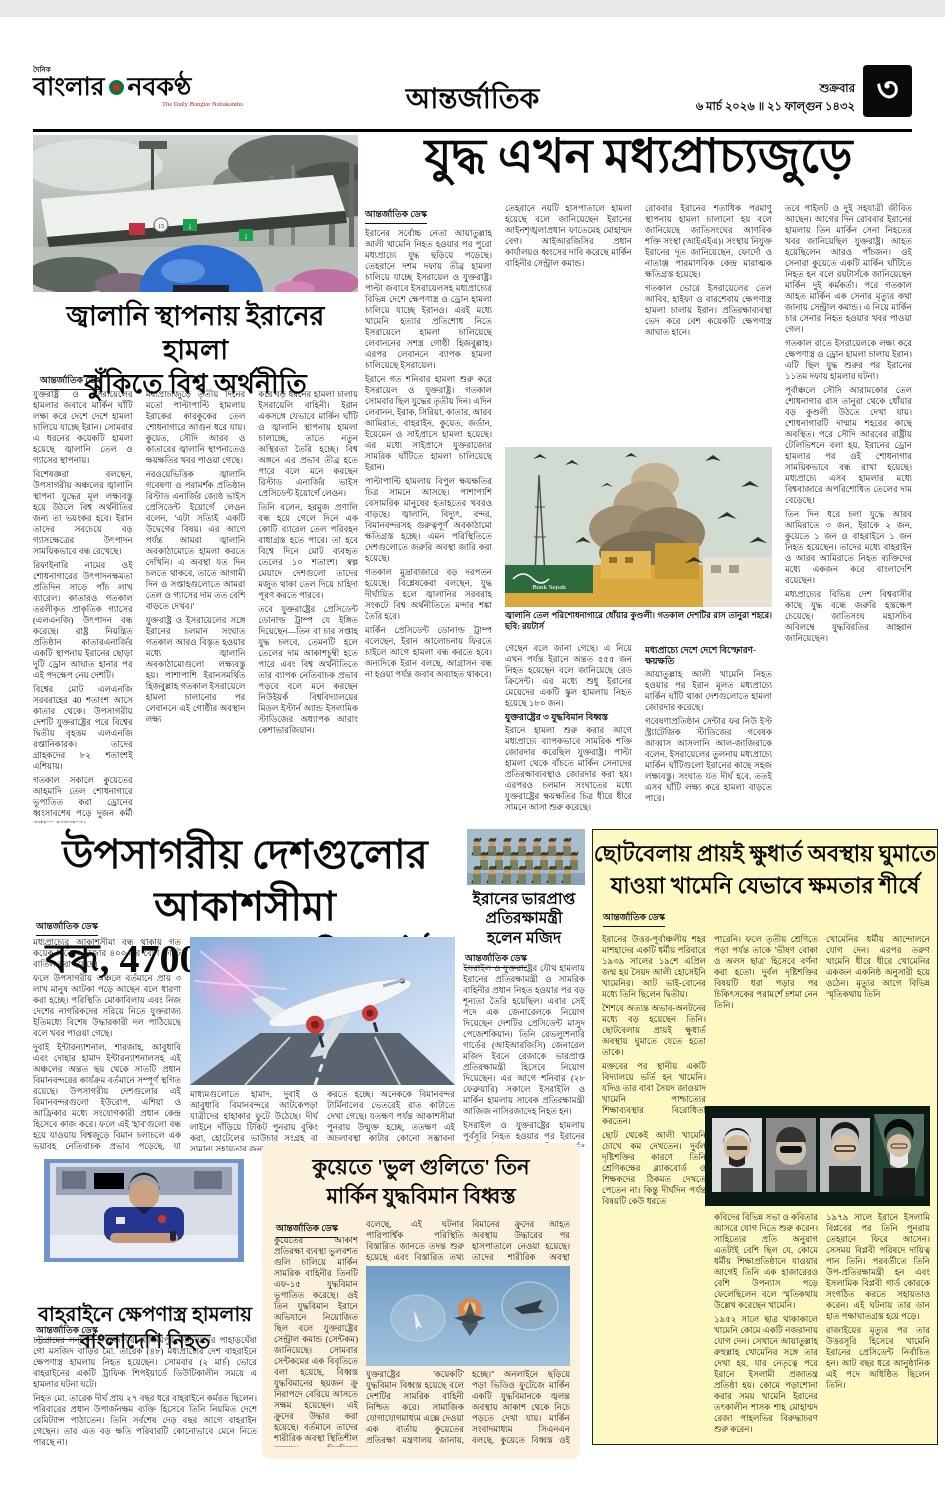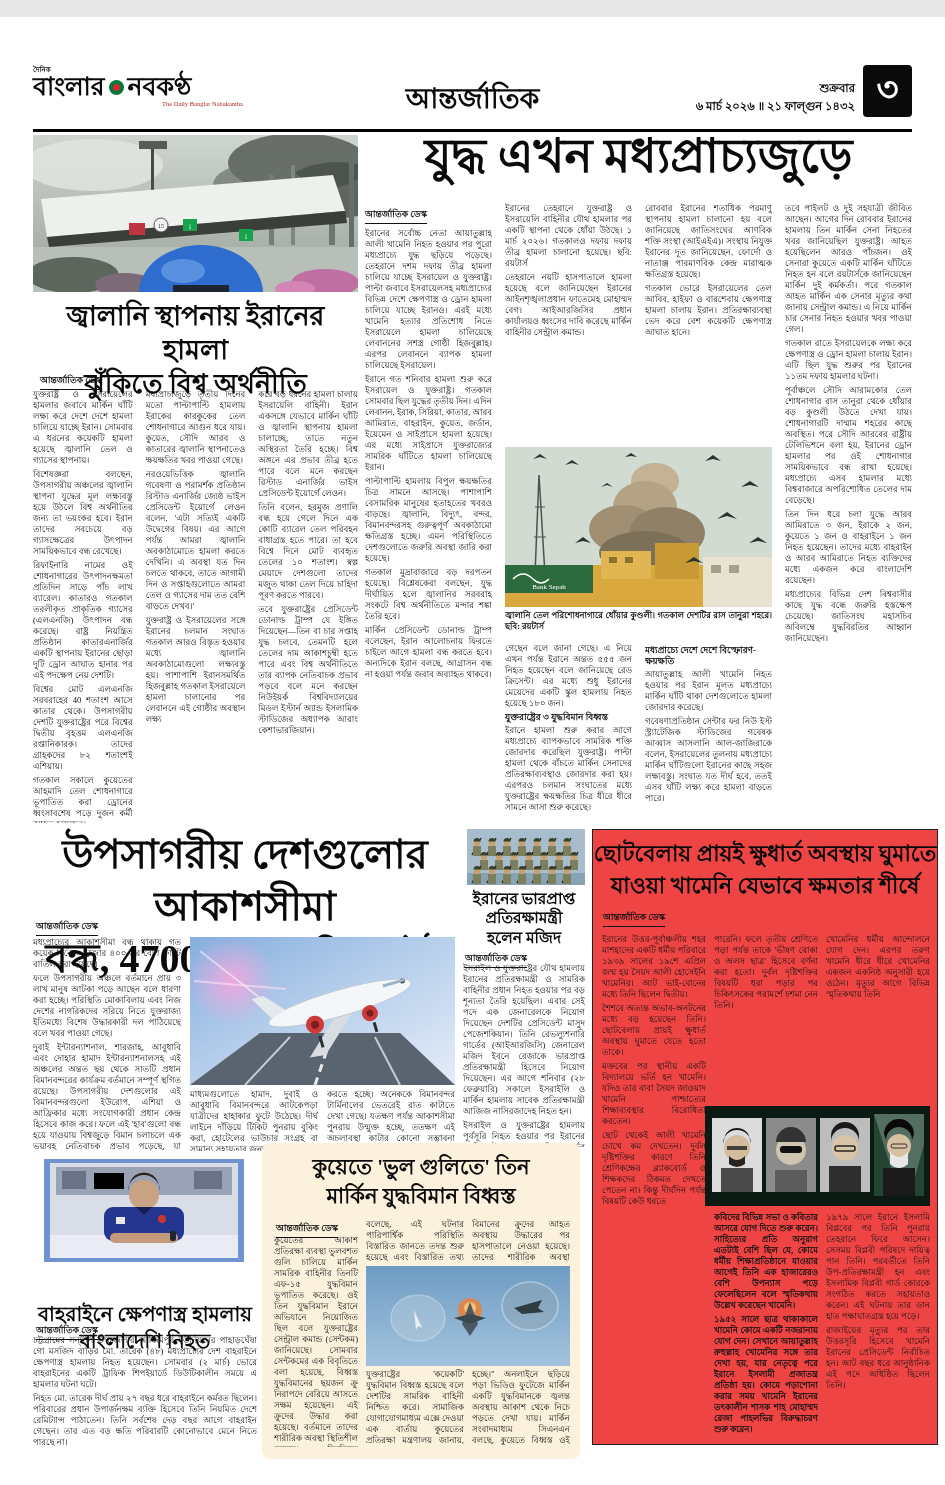--- a/index.html
+++ b/index.html
@@ -33,21 +33,21 @@
   .hl{font-weight:bold;text-align:center;color:#0a0a0a;}
   .main-headline{position:absolute;left:365px;top:114px;width:547px;font-size:47px;line-height:1.1;}
   .fuel-headline{position:absolute;left:33px;top:283px;width:325px;font-size:27px;line-height:1.25;}
   .gulf-headline{position:absolute;left:33px;top:812px;width:424px;font-size:40px;line-height:1.3;}
   .majid-headline{position:absolute;left:459px;top:872px;width:130px;font-size:15.5px;line-height:1.25;}
   .kh-headline{font-size:22px;line-height:1.45;margin-top:8px;}
   .bah-headline{position:absolute;left:33px;top:1284px;width:224px;font-size:20px;line-height:1.35;}
   .kw-headline{font-size:21px;line-height:1.4;margin-top:10px;}
   
   .kh-box{position:absolute;left:592px;top:812px;width:346px;height:616px;border:1.2px solid #222;
-          box-sizing:border-box;background:#ef4444;}
+          box-sizing:border-box;background:#fef9c3;}
   .kw-box{position:absolute;left:262px;top:1126px;width:318px;height:316px;background:#fcf1dd;
           border-radius:8px;box-sizing:border-box;}
   svg{display:block;}
 </style>
 </head>
 <body>
 
 <div class="page">
 
   <div class="masthead">
@@ -146,21 +146,20 @@
       <div class="textcol clip" style="height:600px;">
           <p>ইরানের সর্বোচ্চ নেতা আয়াতুল্লাহ আলী খামেনি নিহত হওয়ার পর পুরো মধ্যপ্রাচ্যে যুদ্ধ ছড়িয়ে পড়েছে। তেহরানে দশম দফায় তীব্র হামলা চালিয়ে যাচ্ছে ইসরায়েল ও যুক্তরাষ্ট্র। পাল্টা জবাবে ইসরায়েলসহ মধ্যপ্রাচ্যের বিভিন্ন দেশে ক্ষেপণাস্ত্র ও ড্রোন হামলা চালিয়ে যাচ্ছে ইরানও। এরই মধ্যে খামেনি হত্যার প্রতিশোধ নিতে ইসরায়েলে হামলা চালিয়েছে লেবাননের সশস্ত্র গোষ্ঠী হিজবুল্লাহ। এরপর লেবাননে ব্যাপক হামলা চালিয়েছে ইসরায়েল।</p>
           <p>ইরানে গত শনিবার হামলা শুরু করে ইসরায়েল ও যুক্তরাষ্ট্র। গতকাল সোমবার ছিল যুদ্ধের তৃতীয় দিন। এদিন লেবানন, ইরাক, সিরিয়া, কাতার, আরব আমিরাত, বাহরাইন, কুয়েত, জর্ডান, ইয়েমেন ও সাইপ্রাসে হামলা হয়েছে। এর মধ্যে সাইপ্রাসে যুক্তরাজ্যের সামরিক ঘাঁটিতে হামলা চালিয়েছে ইরান।</p>
           <p>পাল্টাপাল্টি হামলায় বিপুল ক্ষয়ক্ষতির চিত্র সামনে আসছে। পাশাপাশি বেসামরিক মানুষের হতাহতের খবরও বাড়ছে। জ্বালানি, বিদ্যুৎ, বন্দর, বিমানবন্দরসহ গুরুত্বপূর্ণ অবকাঠামো ক্ষতিগ্রস্ত হচ্ছে। এমন পরিস্থিতিতে দেশগুলোতে জরুরি অবস্থা জারি করা হয়েছে।</p>
           <p>গতকাল মুদ্রাবাজারে বড় দরপতন হয়েছে। বিশ্লেষকেরা বলছেন, যুদ্ধ দীর্ঘায়িত হলে জ্বালানির সরবরাহ সংকটে বিশ্ব অর্থনীতিতে মন্দার শঙ্কা তৈরি হবে।</p>
           <p>মার্কিন প্রেসিডেন্ট ডোনাল্ড ট্রাম্প বলেছেন, ইরান আলোচনায় ফিরতে চাইলে আগে হামলা বন্ধ করতে হবে। অন্যদিকে ইরান বলছে, আগ্রাসন বন্ধ না হওয়া পর্যন্ত জবাব অব্যাহত থাকবে।</p>
         </div>
     </div>
     <div style="width:127px;height:100%;">
       <div class="textcol clip" style="height:244px;">
-          <p>ইরানের তেহরানে যুক্তরাষ্ট্র ও ইসরায়েলি বাহিনীর যৌথ হামলার পর একটি স্থাপনা থেকে ধোঁয়া উঠছে। ১ মার্চ ২০২৬। গতকালও দফায় দফায় তীব্র হামলা চালানো হয়েছে। ছবি: রয়টার্স</p>
           <p>তেহরানে নয়টি হাসপাতালে হামলা হয়েছে বলে জানিয়েছেন ইরানের আইনশৃঙ্খলাপ্রধান ফাতেমেহ মোহাম্মদ বেগ। আইআরজিসির প্রধান কার্যালয়ও ধ্বংসের দাবি করেছে মার্কিন বাহিনীর সেন্ট্রাল কমান্ড।</p>
         </div>
       <div style="height:196px;"></div>
       <div class="textcol clip" style="height:184px;">
         <div>
             <p>গেছেন বলে জানা গেছে। এ নিয়ে এখন পর্যন্ত ইরানে অন্তত ৫৫৫ জন নিহত হয়েছেন বলে জানিয়েছে রেড ক্রিসেন্ট। এর মধ্যে শুধু ইরানের মেয়েদের একটি স্কুল হামলায় নিহত হয়েছে ১৮০ জন।</p>
           </div>
         <h4>যুক্তরাষ্ট্রের ৩ যুদ্ধবিমান বিধ্বস্ত</h4>
         <div>
             <p>ইরানে হামলা শুরু করার আগে মধ্যপ্রাচ্যে ব্যাপকভাবে সামরিক শক্তি জোরদার করেছিল যুক্তরাষ্ট্র। পাল্টা হামলা থেকে বাঁচতে মার্কিন সেনাদের প্রতিরক্ষাব্যবস্থাও জোরদার করা হয়। এরপরও চলমান সংঘাতের মধ্যে যুক্তরাষ্ট্রের ক্ষয়ক্ষতির চিত্র ধীরে ধীরে সামনে আসা শুরু করেছে।</p>
@@ -347,21 +346,21 @@
           <p>ইরানের উত্তর-পূর্বাঞ্চলীয় শহর মাশহাদের একটি ধর্মীয় পরিবারে ১৯৩৯ সালের ১৯শে এপ্রিল জন্ম হয় সৈয়দ আলী হোসেইনি খামেনির। আট ভাই-বোনের মধ্যে তিনি ছিলেন দ্বিতীয়।</p>
           <p>শৈশবে অত্যন্ত অভাব-অনটনের মধ্যে বড় হয়েছেন তিনি। ছোটবেলায় প্রায়ই ক্ষুধার্ত অবস্থায় ঘুমাতে যেতে হতো তাকে।</p>
           <p>মক্তবের পর স্থানীয় একটি বিদ্যালয়ে ভর্তি হন খামেনি। যদিও তার বাবা সৈয়দ জাওয়াদ খামেনি পাশ্চাত্যের শিক্ষাব্যবস্থার বিরোধিতা করতেন।</p>
           <p>ছোট থেকেই আলী খামেনি চোখে কম দেখতেন। দুর্বল দৃষ্টিশক্তির কারণে তিনি শ্রেণিকক্ষের ব্ল্যাকবোর্ড ও শিক্ষকদের ঠিকমত দেখতে পেতেন না। কিন্তু দীর্ঘদিন পর্যন্ত বিষয়টি কেউ ধরতে</p>
         </div>
       <div style="width:104px;height:100%;">
         <div class="textcol clip" style="height:170px;">
             <p>পারেনি। ফলে তৃতীয় শ্রেণিতে পড়া পর্যন্ত তাকে 'ভীষণ বোকা ও অলস ছাত্র' হিসেবে বর্ণনা করা হতো। দুর্বল দৃষ্টিশক্তির বিষয়টি ধরা পড়ার পর চিকিৎসকের পরামর্শে চশমা নেন তিনি।</p>
           </div>
         <div style="height:108px;"></div>
-        <div class="textcol clip" style="height:224px;font-weight:bold;">
+        <div class="textcol clip" style="height:224px;">
             <p>কবিদের বিভিন্ন সভা ও কবিতার আসরে যোগ দিতে শুরু করেন। সাহিত্যের প্রতি অনুরাগ এতটাই বেশি ছিল যে, কোমে ধর্মীয় শিক্ষাপ্রতিষ্ঠানে যাওয়ার আগেই তিনি এক হাজারেরও বেশি উপন্যাস পড়ে ফেলেছিলেন বলে স্মৃতিকথায় উল্লেখ করেছেন খামেনি।</p>
             <p>১৯৫২ সালে ছাত্র থাকাকালে খামেনি কোমে একটি নজরানায় যোগ দেন। সেখানে আয়াতুল্লাহ রুহুল্লাহ খোমেনির সঙ্গে তার দেখা হয়, যার নেতৃত্বে পরে ইরানে ইসলামী প্রজাতন্ত্র প্রতিষ্ঠা হয়। কোমে পড়াশোনা করার সময় খামেনি ইরানের তৎকালীন শাসক শাহ মোহাম্মদ রেজা পাহলভির বিরুদ্ধাচরণ শুরু করেন।</p>
           </div>
       </div>
       <div style="width:104px;height:100%;">
         <div class="textcol clip" style="height:170px;">
             <p>খোমেনির ধর্মীয় আন্দোলনে যোগ দেন। এরপর তরুণ খামেনি ধীরে ধীরে খোমেনির একজন একনিষ্ঠ অনুসারী হয়ে ওঠেন। মৃত্যুর আগে বিভিন্ন স্মৃতিকথায় তিনি</p>
           </div>
         <div style="height:108px;"></div>
         <div class="textcol clip" style="height:224px;">

